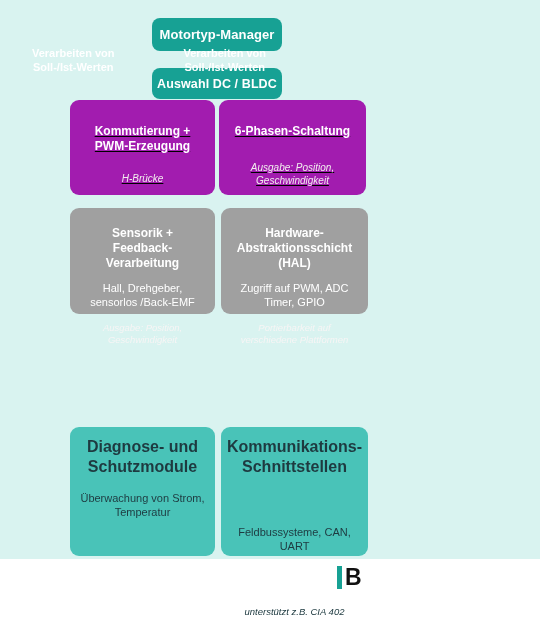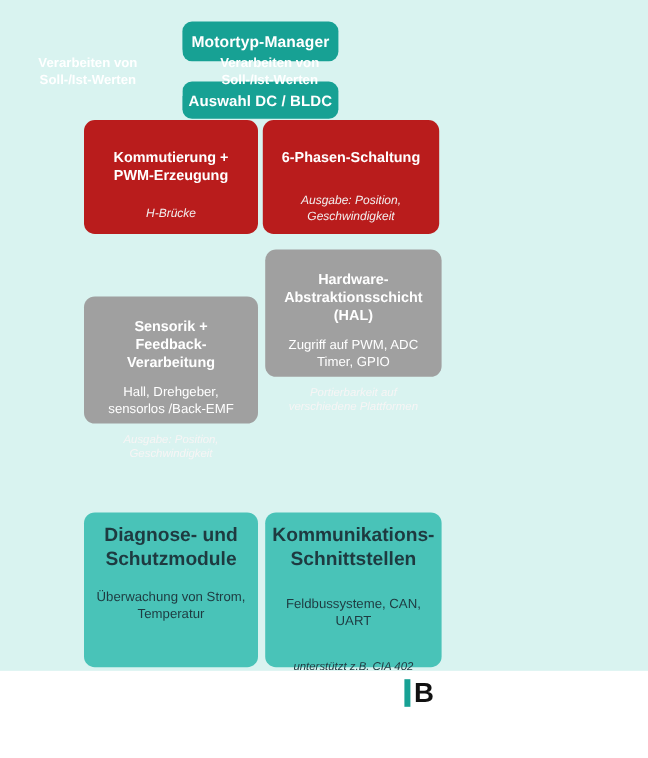--- a/index.html
+++ b/index.html
@@ -57,21 +57,21 @@
     font-size: 13px;
   }
   #pill-auswahl {
     left: 152px;
     top: 68px;
     width: 130px;
     height: 31px;
     font-size: 12.5px;
   }
 
-  .dark { background: #b91c1c; }
+  .dark { background: #a21caf; text-decoration: underline; }
   .grey { background: #a0a0a0; }
   .teal { background: #49c3b8; }
 
   .title {
     font-weight: bold;
     line-height: 1.25;
   }
   .sub {
     line-height: 1.3;
   }
@@ -94,21 +94,21 @@
   #box-phasen {
     left: 219px; top: 100px; width: 147px; height: 95px;
   }
   #box-kommutierung .title, #box-phasen .title { font-size: 12px; margin-top: 14px; }
   #box-kommutierung .sub, #box-phasen .sub { font-size: 11px; margin-top: 1px; }
   #box-kommutierung .note, #box-phasen .note { font-size: 10px; margin-top: 18px; }
   #box-phasen .note { margin-top: 22px; }
 
   
   #box-sensorik {
-    left: 70px; top: 208px; width: 145px; height: 106px; margin-top: 39px;
+    left: 70px; top: 208px; width: 145px; height: 106px;
   }
   #box-hal {
     left: 221px; top: 208px; width: 147px; height: 106px;
   }
   #box-sensorik .title, #box-hal .title { font-size: 12px; margin-top: 8px; }
   #box-sensorik .sub, #box-hal .sub { font-size: 11px; margin-top: 10px; }
   #box-sensorik .note, #box-hal .note { font-size: 9.5px; margin-top: 12px; }
 
   
   #box-control-core {
@@ -148,21 +148,21 @@
     width: 5px;
     background: #d9f3f0;
     border-radius: 3px 3px 0 0;
   }
 
   
   #box-diagnose {
     left: 70px; top: 427px; width: 145px; height: 129px;
   }
   #box-kommunikation {
-    left: 221px; top: 427px; width: 147px; height: 129px;
+    left: 221px; top: 427px; width: 147px; height: 129px; gap: 28px;
   }
   #box-diagnose .title, #box-kommunikation .title { font-size: 16px; margin-top: 0; }
   #box-diagnose .sub, #box-kommunikation .sub { font-size: 11px; margin-top: 14px; }
   #box-diagnose .note, #box-kommunikation .note { font-size: 9.5px; margin-top: 18px; }
   #box-kommunikation .sub { margin-top: 20px; }
   #box-kommunikation .note { margin-top: 24px; }
 
   
   #brand-logo {
     position: absolute;

